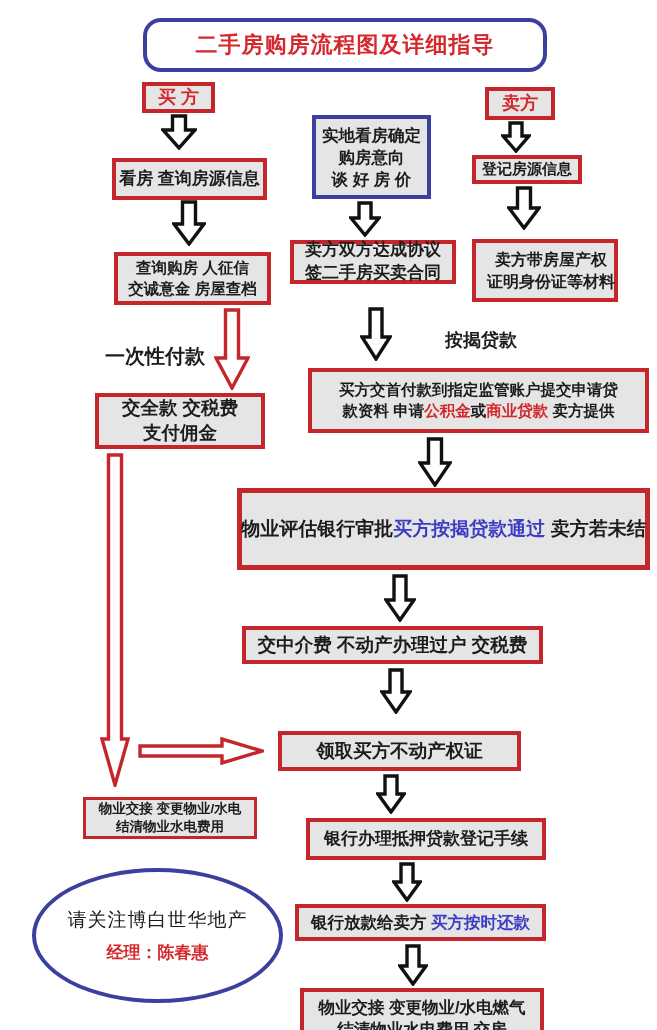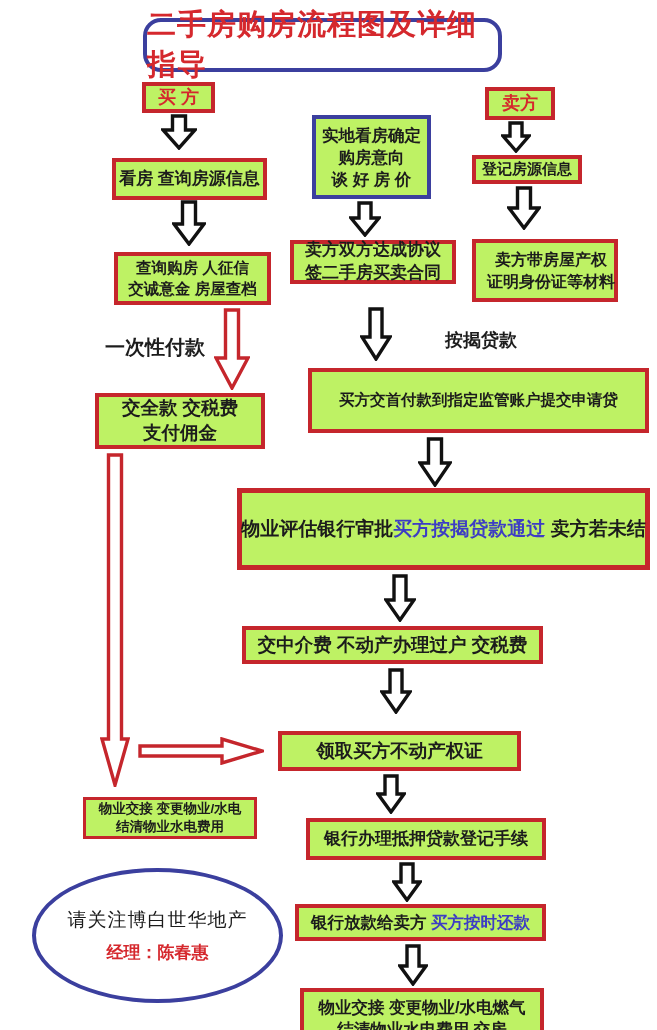--- a/index.html
+++ b/index.html
@@ -13,21 +13,21 @@
   #canvas{
     position:relative;
     width:657px;height:1030px;
     background:#ffffff;
     overflow:hidden;
     font-family:"Liberation Sans","DejaVu Sans",sans-serif;
   }
   .box{
     position:absolute;
     border:4px solid var(--red);
-    background:#bef264;
+    background:#e5e5e5;
     display:flex;flex-direction:column;
     align-items:center;justify-content:center;
     font-weight:bold;color:var(--black);
     text-align:center;line-height:1.35;
     box-sizing:border-box;
     white-space:nowrap;
   }
   .box.blue{border-color:var(--blue);}
   .box.thick{border-width:5px;}
   .redtext{color:var(--red-text);}
@@ -57,21 +57,21 @@
     box-sizing:border-box;
     font-weight:bold;color:var(--red-text);
     letter-spacing:1px;
   }
 </style>
 </head>
 <body>
 
 <div id="canvas">
 
-  <div class="title-box" style="left:143px;top:18px;width:359px;height:54px;font-size:29px;">
+  <div class="title-box" style="left:143px;top:18px;width:404px;height:54px;font-size:22px;">
     <span>二手房购房流程图及详细指导</span>
   </div>
 
   <div class="box" style="left:142px;top:82px;width:73px;height:31px;font-size:18px;color:var(--red-text);">
     <span>买 方</span>
   </div>
   <div class="box" style="left:485px;top:87px;width:70px;height:33px;font-size:18px;color:var(--red-text);">
     <span>卖方</span>
   </div>
 
@@ -83,21 +83,21 @@
 
   <div class="box" style="left:112px;top:158px;width:155px;height:42px;font-size:17px;">
     <span>看房 查询房源信息</span>
   </div>
 
   <div class="box" style="left:114px;top:252px;width:157px;height:53px;font-size:15.5px;">
     <div>查询购房 人征信</div>
     <div>交诚意金 房屋查档</div>
   </div>
 
-  <div class="label" style="left:105px;top:334px;font-size:20px;">
+  <div class="label" style="left:105px;top:343px;font-size:20px;">
     <span>一次性付款</span>
   </div>
 
   <div class="box" style="left:95px;top:393px;width:170px;height:56px;font-size:18.5px;">
     <div>交全款 交税费</div>
     <div>支付佣金</div>
   </div>
 
   <div class="box" style="left:472px;top:155px;width:110px;height:29px;font-size:15px;">
     <span>登记房源信息</span>
@@ -112,20 +112,21 @@
     <div>卖方双方达成协议</div>
     <div>签二手房买卖合同</div>
   </div>
 
   <div class="label redtext" style="left:445px;top:328px;font-size:18px;">
     <span>按揭贷款</span>
   </div>
 
   <div class="box" style="left:308px;top:368px;width:341px;height:65px;font-size:15.5px;line-height:1.3;">
     <div><span class="seg-k">买方交首付款到指定监管账户提交申请贷</span></div>
+    <div><span class="seg-k">款资料 申请</span><span class="seg-r">公积金</span><span class="seg-k">或</span><span class="seg-r">商业贷款</span><span class="seg-k"> 卖方提供</span></div>
   </div>
 
   <div class="box thick" style="left:237px;top:488px;width:413px;height:82px;font-size:19px;line-height:1.7;">
     <div><span class="seg-k">物业评估银行审批</span><span class="seg-b">买方按揭贷款通过</span><span class="seg-k">  卖方若未结</span></div>
   </div>
 
   <div class="box" style="left:278px;top:731px;width:243px;height:40px;font-size:18.5px;">
     <span>领取买方不动产权证</span>
   </div>
 

